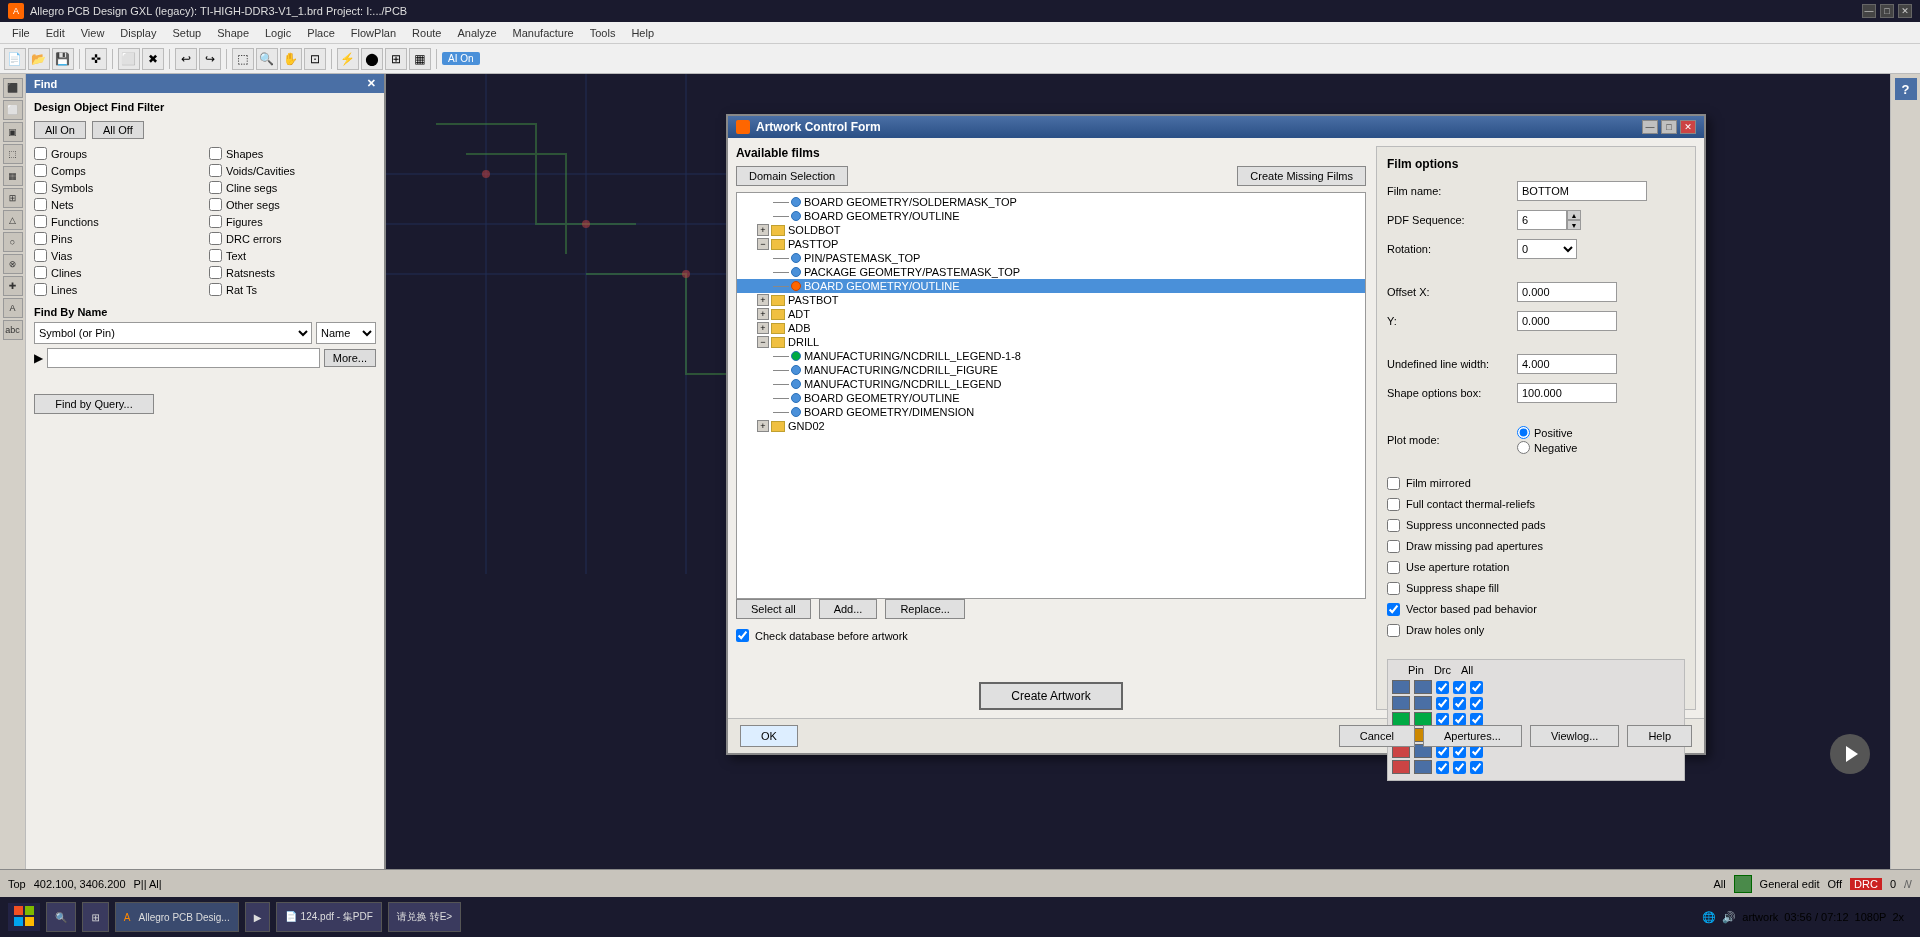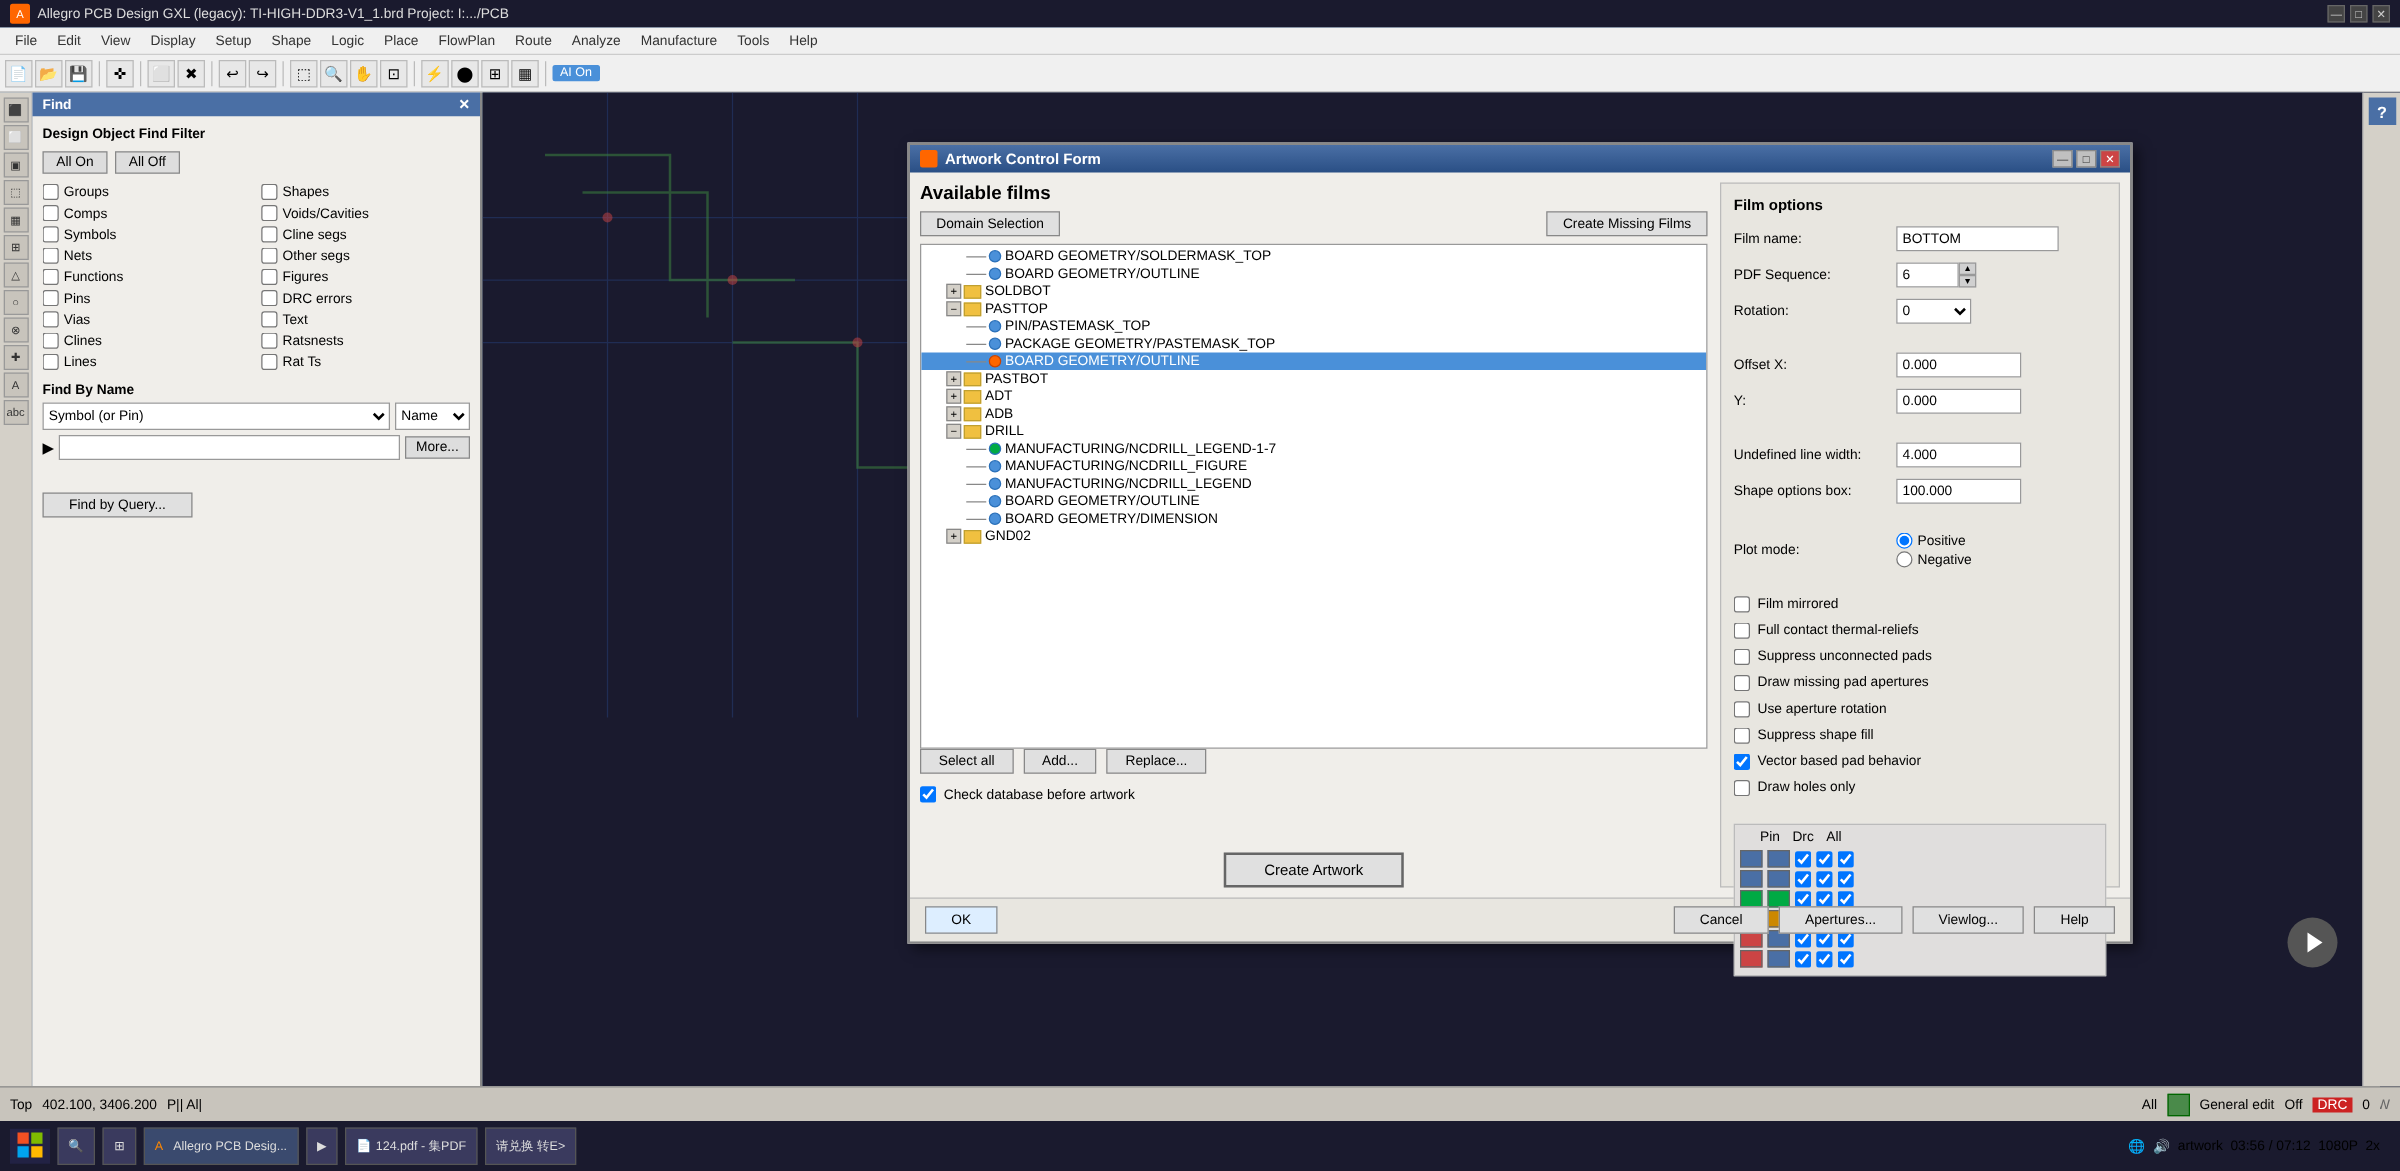--- a/index.html
+++ b/index.html
@@ -286,21 +286,21 @@
       display: flex;
       flex-direction: column;
     }
     .film-list-header {
       display: flex;
       justify-content: space-between;
       align-items: center;
       margin-bottom: 6px;
     }
     .available-films-label {
-      font-size: 15px;
+      font-size: 12px;
       font-weight: bold;
     }
     .domain-btn {
       padding: 3px 12px;
       border: 1px solid #888;
       background: #e0e0e0;
       cursor: pointer;
       font-size: 11px;
     }
     .create-films-btn {
@@ -858,21 +858,21 @@
                 <span>ADB</span>
               </div>
               <div class="tree-item indent1">
                 <div class="tree-expand">−</div>
                 <div class="tree-folder"></div>
                 <span>DRILL</span>
               </div>
               <div class="tree-item indent2">
                 <div class="tree-dash"></div>
                 <div class="tree-circle" style="background:#00aa44;"></div>
-                <span>MANUFACTURING/NCDRILL_LEGEND-1-7</span>
+                <span>MANUFACTURING/NCDRILL_LEGEND-1-8</span>
               </div>
               <div class="tree-item indent2">
                 <div class="tree-dash"></div>
                 <div class="tree-circle"></div>
                 <span>MANUFACTURING/NCDRILL_FIGURE</span>
               </div>
               <div class="tree-item indent2">
                 <div class="tree-dash"></div>
                 <div class="tree-circle"></div>
                 <span>MANUFACTURING/NCDRILL_LEGEND</span>

